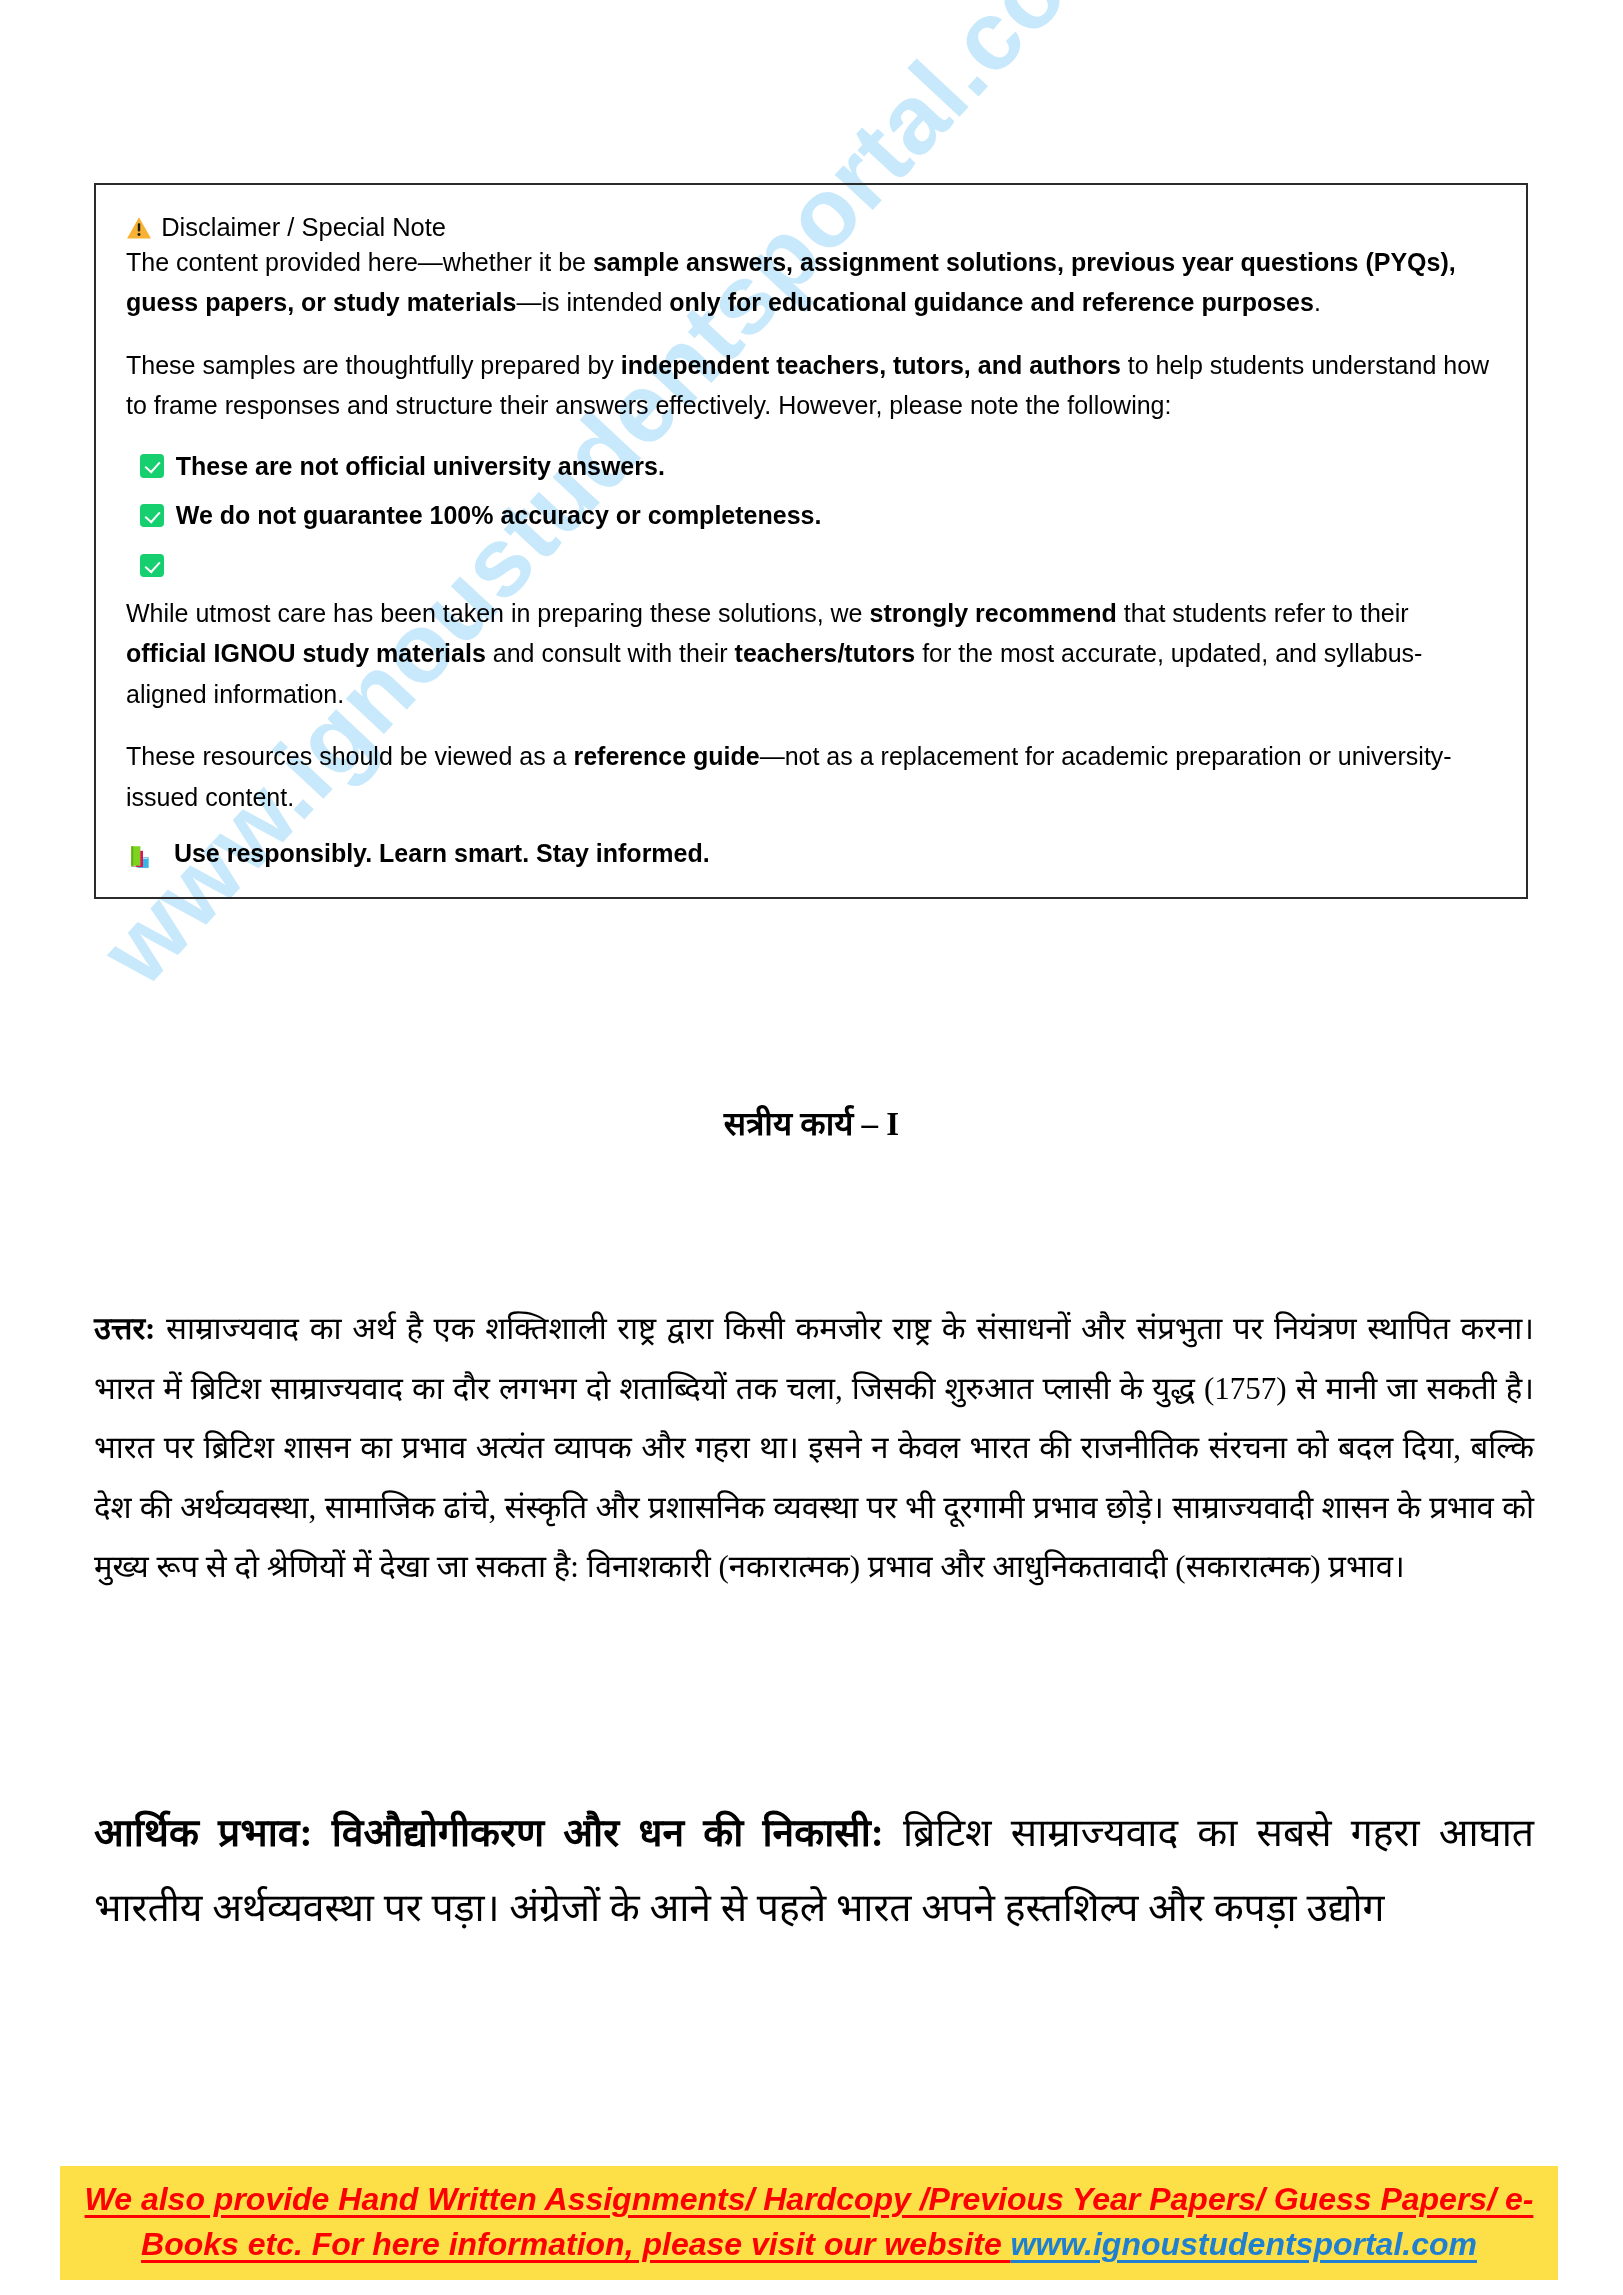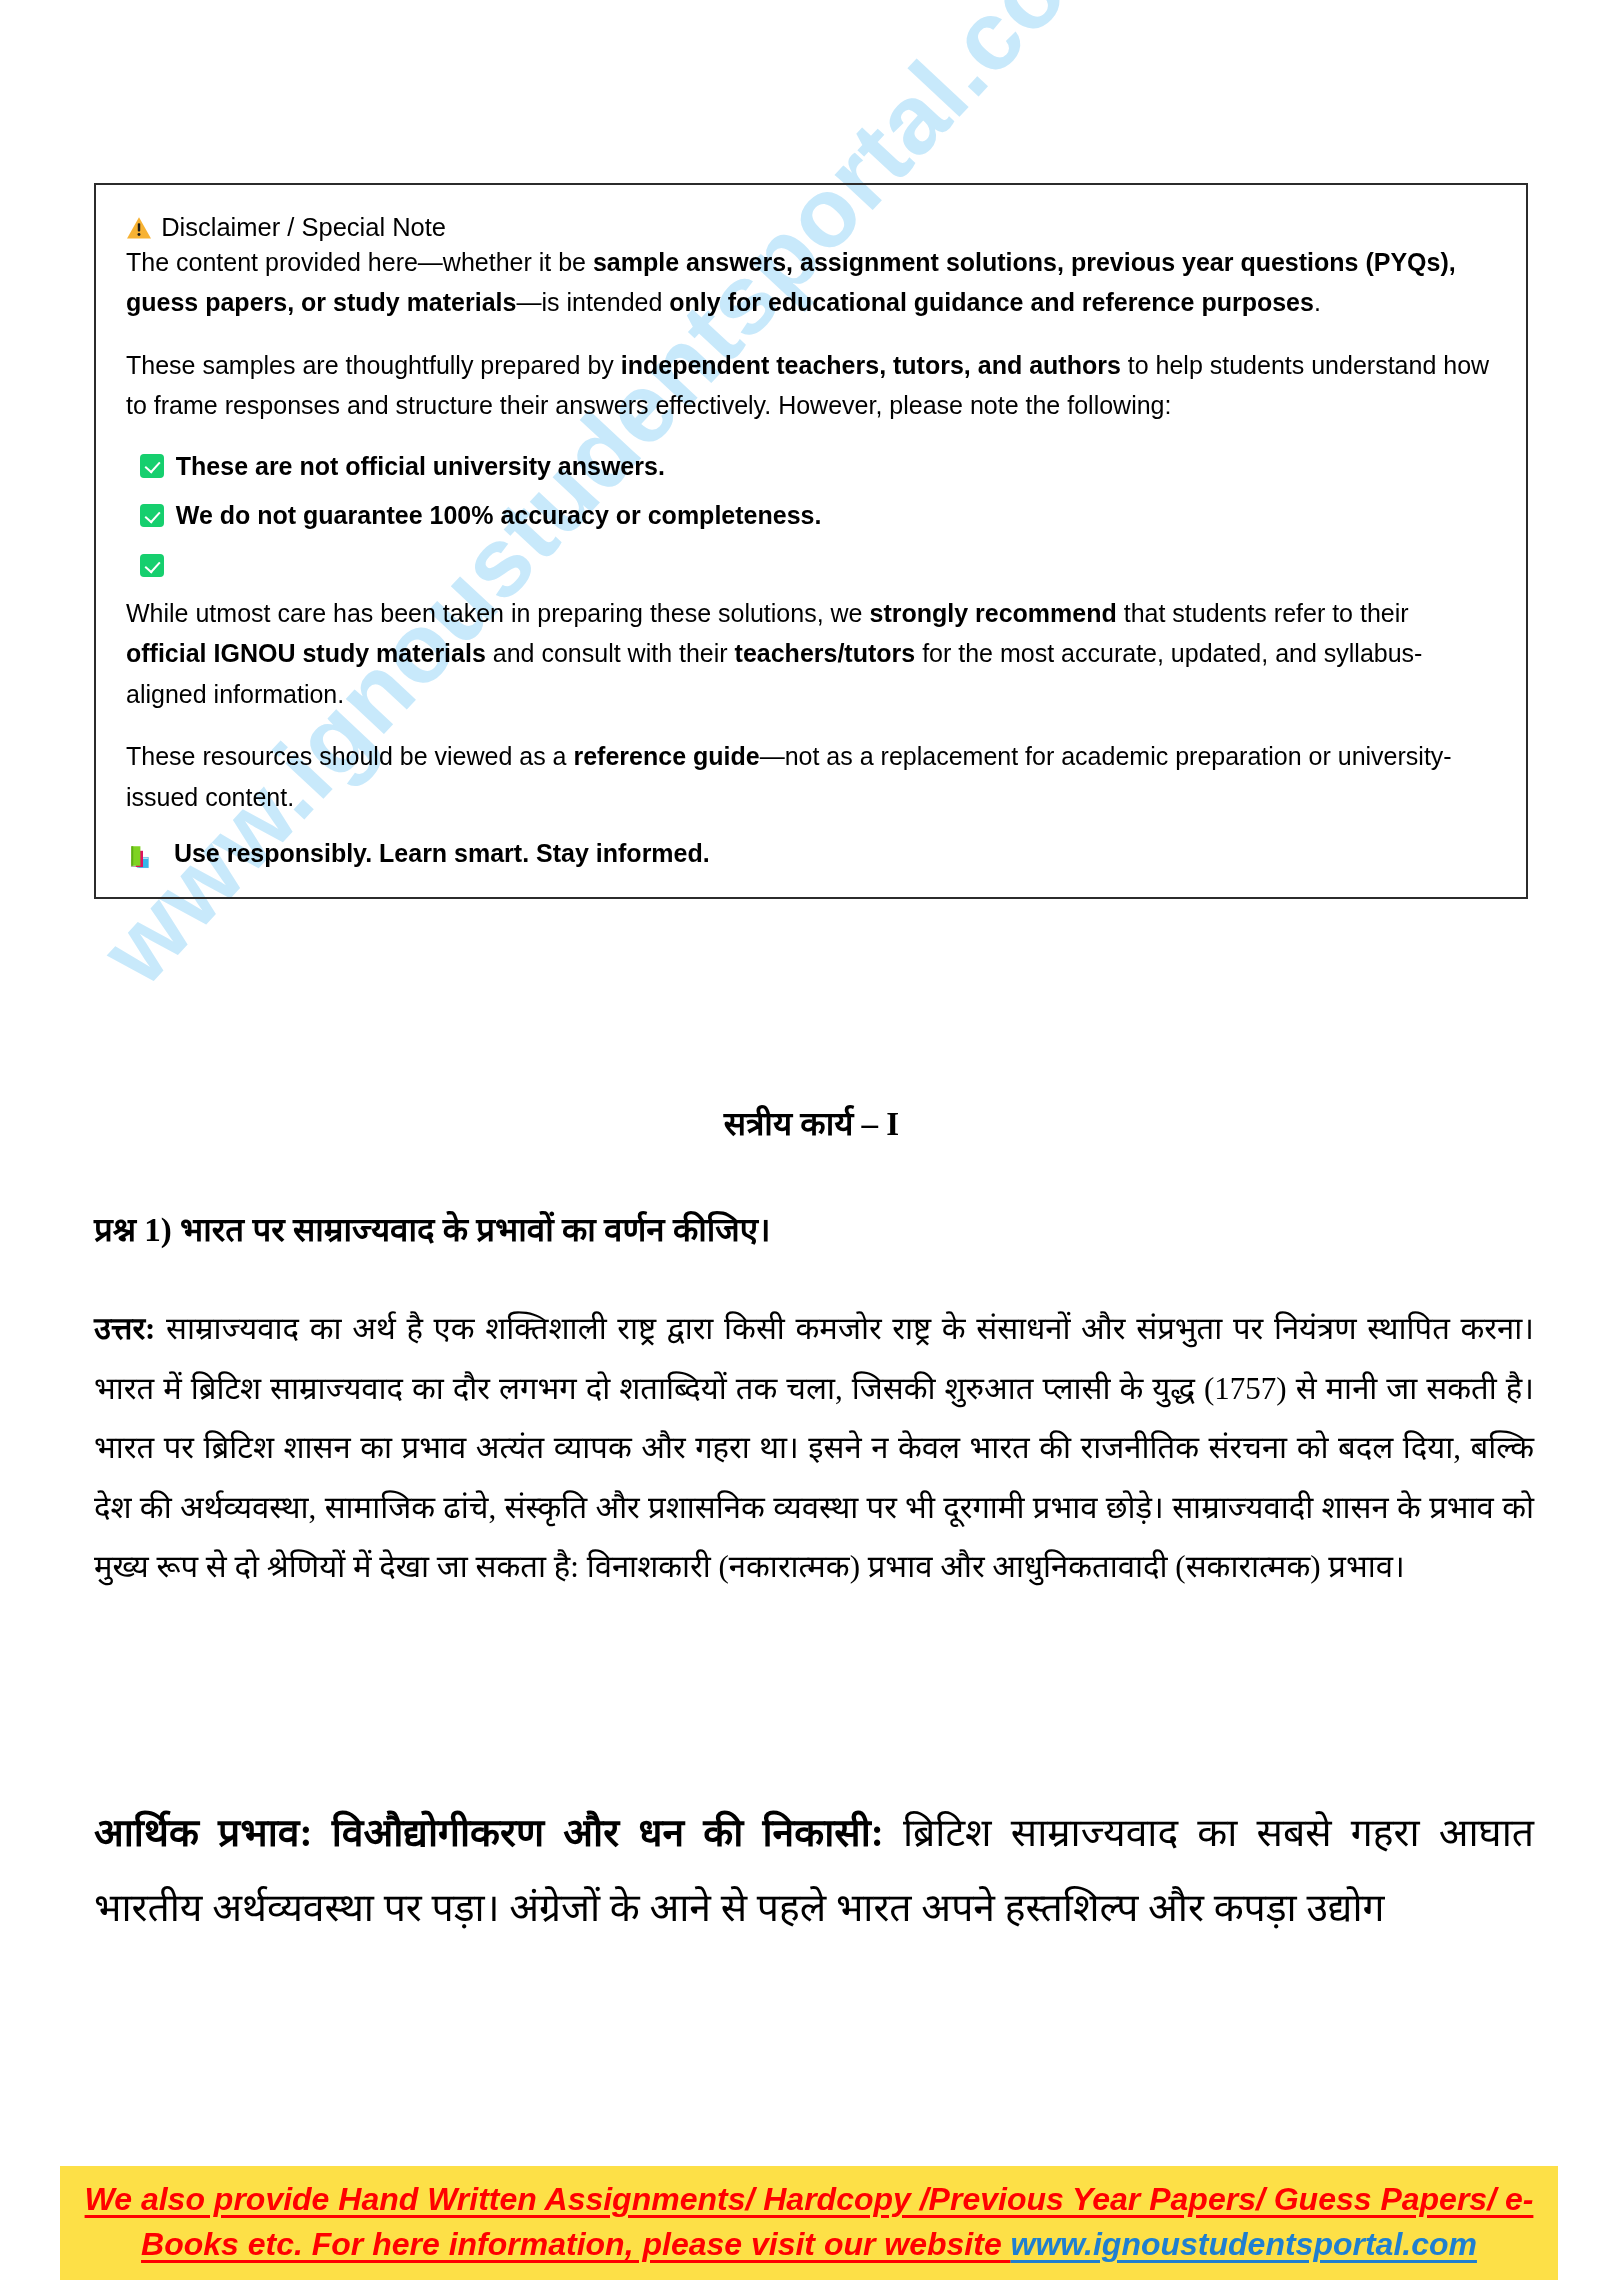--- a/index.html
+++ b/index.html
@@ -272,21 +272,20 @@
           <rect x="2" y="5" width="3" height="30" fill="#5fae16"></rect>
         </svg>
       </span>
       <span>Use responsibly. Learn smart. Stay informed.</span>
     </div>
 
   </div>
 
   <div id="assignment-heading" class="hindi">सत्रीय कार्य – I</div>
 
-  <div id="question-1" class="hindi">प्रश्न 1) भारत पर साम्राज्यवाद के प्रभावों का वर्णन कीजिए।</div>
 
   <div id="answer-1" class="hindi">
     <b>उत्तर:</b><span> साम्राज्यवाद का अर्थ है एक शक्तिशाली राष्ट्र द्वारा किसी कमजोर राष्ट्र के संसाधनों और संप्रभुता पर नियंत्रण स्थापित करना। भारत में ब्रिटिश साम्राज्यवाद का दौर लगभग दो शताब्दियों तक चला, जिसकी शुरुआत प्लासी के युद्ध (1757) से मानी जा सकती है। भारत पर ब्रिटिश शासन का प्रभाव अत्यंत व्यापक और गहरा था। इसने न केवल भारत की राजनीतिक संरचना को बदल दिया, बल्कि देश की अर्थव्यवस्था, सामाजिक ढांचे, संस्कृति और प्रशासनिक व्यवस्था पर भी दूरगामी प्रभाव छोड़े। साम्राज्यवादी शासन के प्रभाव को मुख्य रूप से दो श्रेणियों में देखा जा सकता है: विनाशकारी (नकारात्मक) प्रभाव और आधुनिकतावादी (सकारात्मक) प्रभाव।</span>
   </div>
 
   <div id="economic-impact-para" class="hindi">
     <b>आर्थिक प्रभाव: विऔद्योगीकरण और धन की निकासी:</b><span> ब्रिटिश साम्राज्यवाद का सबसे गहरा आघात भारतीय अर्थव्यवस्था पर पड़ा। अंग्रेजों के आने से पहले भारत अपने हस्तशिल्प और कपड़ा उद्योग</span>
   </div>
 
   <div id="footer-banner">

